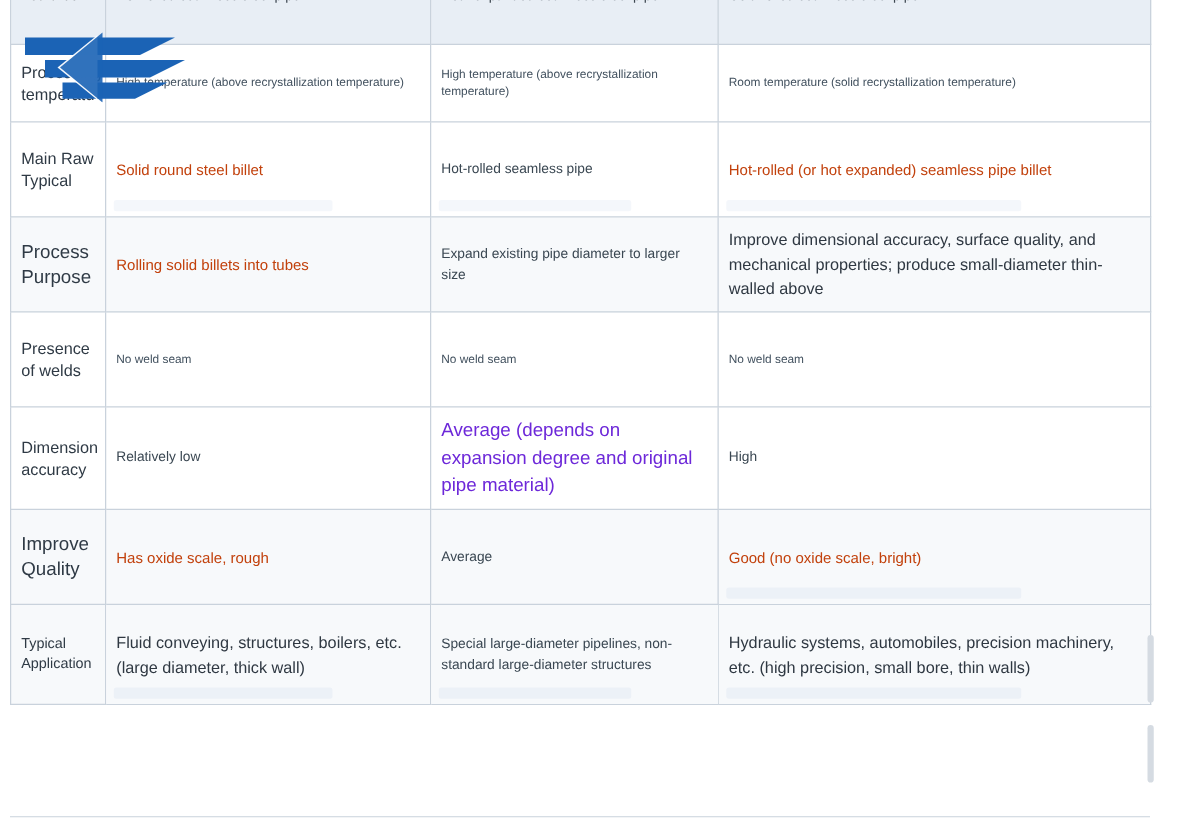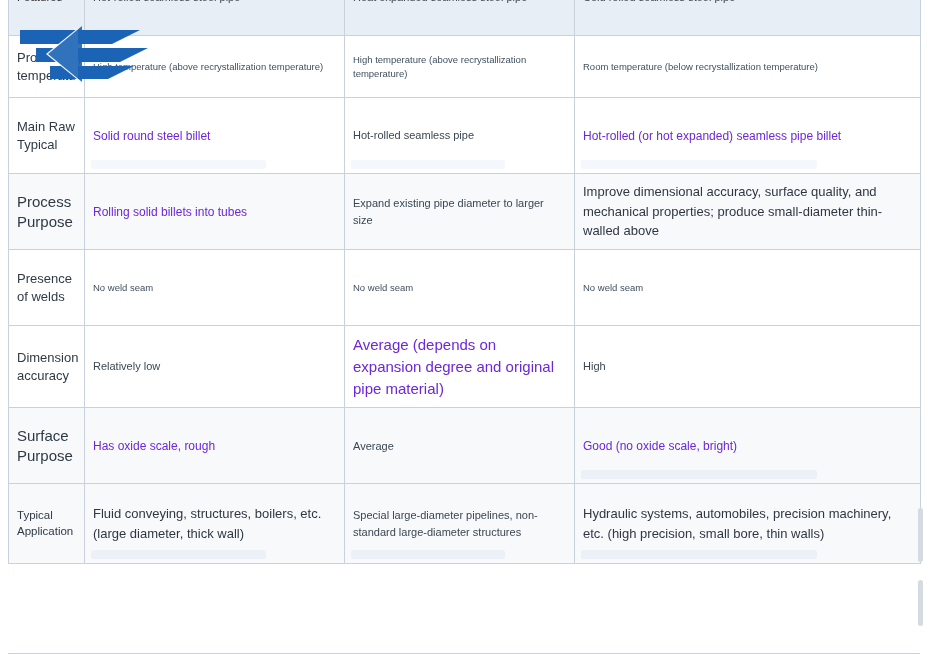--- a/index.html
+++ b/index.html
@@ -62,21 +62,21 @@
     background: #ffffff;
   }
 
   
   tr.alt td { background: #f7f9fb; }
   tr.alt td.lbl { background: #f7f9fb; }
 
   
   .t10 { font-size: 9.5px; line-height: 1.45; color: #41505e; }
   .t11 { font-size: 11px;  line-height: 1.5;  color: #3a4752; }
-  .t12 { font-size: 12px;  line-height: 1.5;  color: #6d28d9; }
+  .t12 { font-size: 12px;  line-height: 1.5;  color: #c2410c; }
   .t13 { font-size: 13px;  line-height: 1.5;  color: #2f3842; }
   .t15 { font-size: 15px;  line-height: 1.45; color: #6d28d9; }
 
   .lbl-sm { font-size: 11.5px; line-height: 1.35; }
   .lbl-md { font-size: 13px;   line-height: 1.35; }
   .lbl-lg { font-size: 15px;   line-height: 1.32; margin-left: 44px; }
 
   .center { text-align: center; }
 
   
@@ -143,21 +143,21 @@
         <td class="lbl">Features</td>
         <td>Hot-rolled seamless steel pipe</td>
         <td>Heat expanded seamless steel pipe</td>
         <td>Cold rolled seamless steel pipe</td>
       </tr>
 
       <tr style="height:62px;">
         <td class="lbl lbl-md">Processing temperatu</td>
         <td class="t10">High temperature (above recrystallization temperature)</td>
         <td class="t10">High temperature (above recrystallization temperature)</td>
-        <td class="t10">Room temperature (below recrystallization temperature)</td>
+        <td class="t10">Room temperature (solid recrystallization temperature)</td>
       </tr>
 
       <tr style="height:76px;">
         <td class="lbl lbl-md">Main Raw Typical</td>
         <td class="t12 smudge">Solid round steel billet</td>
         <td class="t11 smudge">Hot-rolled seamless pipe</td>
         <td class="t12 smudge">Hot-rolled (or hot expanded) seamless pipe billet</td>
       </tr>
 
       <tr class="alt" style="height:76px;">
@@ -175,21 +175,21 @@
       </tr>
 
       <tr style="height:76px;">
         <td class="lbl lbl-md">Dimension accuracy</td>
         <td class="t11">Relatively low</td>
         <td class="t15">Average (depends on expansion degree and original pipe material)</td>
         <td class="t11">High</td>
       </tr>
 
       <tr class="alt" style="height:76px;">
-        <td class="lbl lbl-lg">Surface Purpose</td>
+        <td class="lbl lbl-lg">Improve Quality</td>
         <td class="t12">Has oxide scale, rough</td>
         <td class="t11">Average</td>
         <td class="t12 smudge">Good (no oxide scale, bright)</td>
       </tr>
 
 
       <tr class="alt" style="height:80px;">
         <td class="lbl lbl-sm">Typical Application</td>
         <td class="t13 smudge">Fluid conveying, structures, boilers, etc. (large diameter, thick wall)</td>
         <td class="t11 smudge">Special large-diameter pipelines, non-standard large-diameter structures</td>

